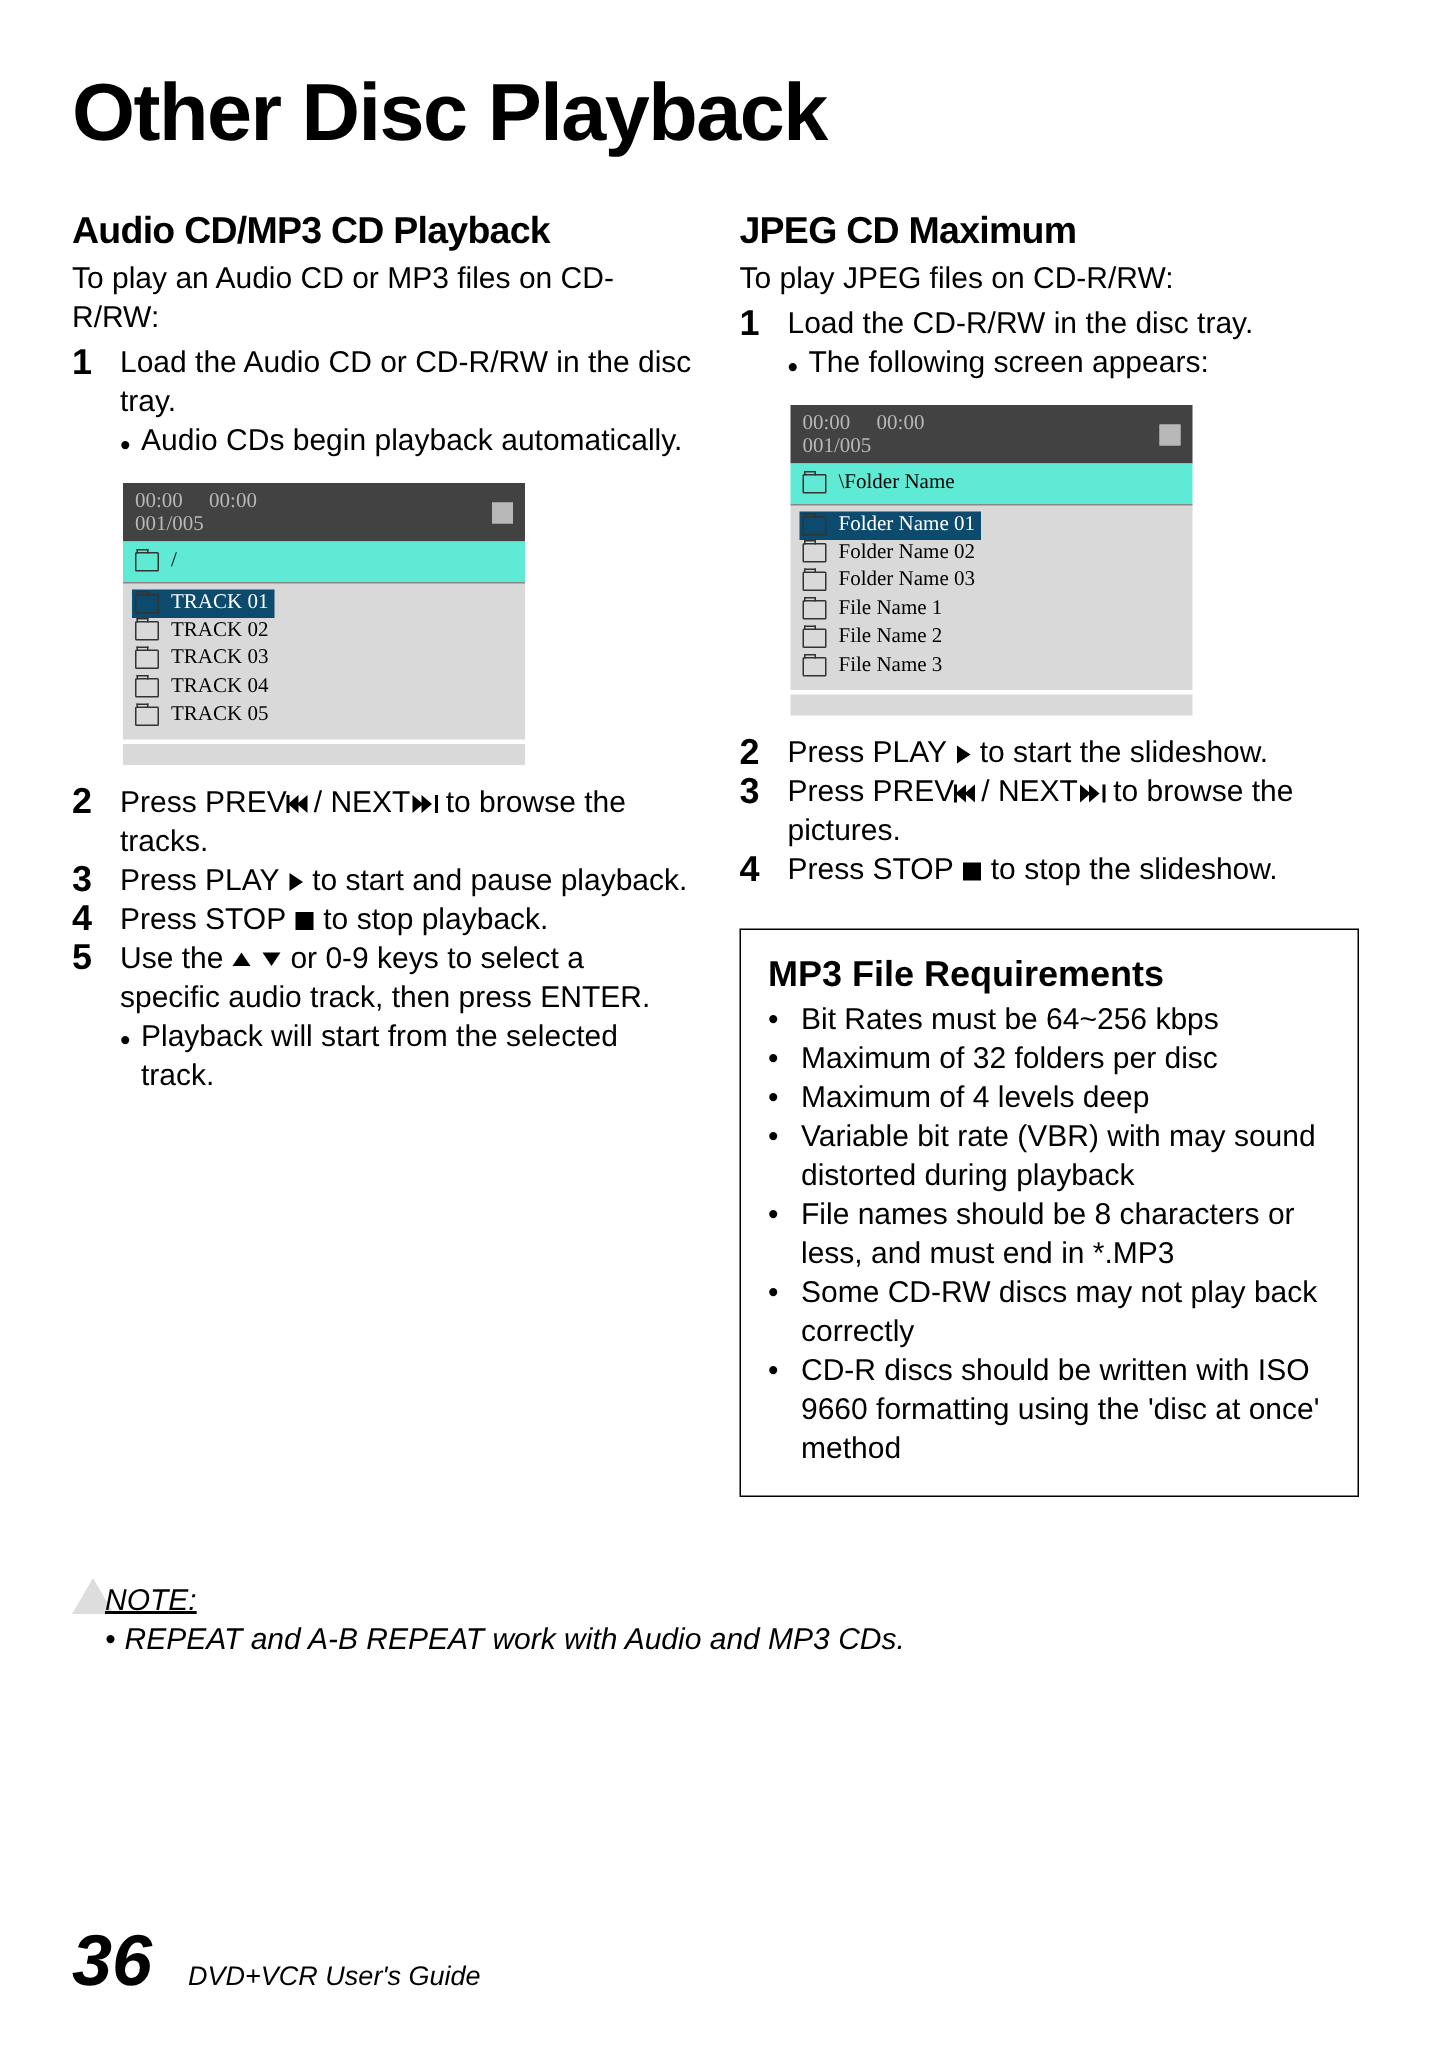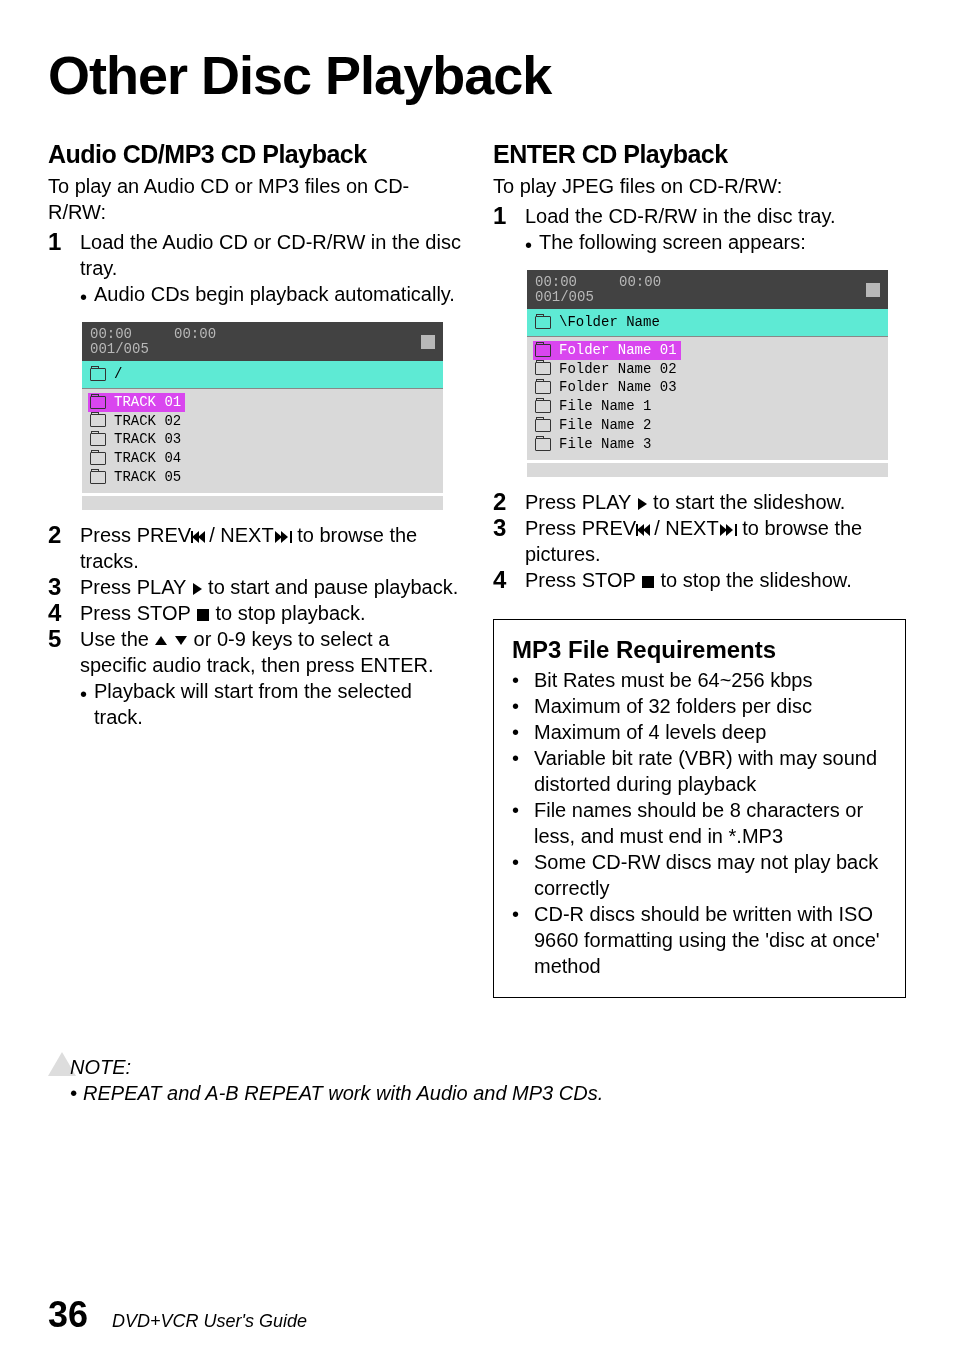--- a/index.html
+++ b/index.html
@@ -66,23 +66,23 @@
   .stepbody .sub .bullet {
     min-width: 8px;
     padding-top: 3px;
   }
   .stepbody .subtext {
     flex: 1;
   }
   
   .shot {
     margin: 12px 0 12px 34px;
-    width: 361px;
+    width: 268px;
     font-size: 14px;
-    font-family: Liberation Mono, monospace;
+    font-family: Liberation Serif, serif;
   }
   .shot-head {
     background: #424242;
     color: #b8b8b8;
     padding: 5px 8px 4px 8px;
     display: flex;
     gap: 18px;
     align-items: center;
   }
   .shot-head .times {
@@ -107,21 +107,21 @@
     background: #d9d9d9;
     padding: 4px 8px 6px 8px;
     border-top: 1px solid #888;
   }
   .shot-row {
     display: flex;
     align-items: center;
     gap: 8px;
     line-height: 1.35;
   }
-  .shot-row.hl { background: #d946ef; color: #fff; margin-left:-2px; padding-left:2px; width:fit-content; padding-right:4px; }
+  .shot-row.hl { background: #0c4a6e; color: #fff; margin-left:-2px; padding-left:2px; width:fit-content; padding-right:4px; }
   .foldericon {
     width: 14px;
     height: 11px;
     border: 1.4px solid #333;
     border-radius: 1px;
     position: relative;
     flex-shrink: 0;
   }
   .foldericon::before {
     content: "";
@@ -246,34 +246,35 @@
   .note .tri {
     position: absolute;
     left: 0;
     top: -2px;
     width: 0; height: 0;
     border-bottom: 24px solid #ddd;
     border-left: 14px solid transparent;
     border-right: 14px solid transparent;
     z-index: -1;
   }
-  .note p { margin: 0 0 0 4px; }
+  .note p { margin: 0 0 0 4px; text-decoration: underline; }
   .note .sub { display:flex; gap:6px; padding-left:4px;}
   
   .footer {
     position: absolute;
     bottom: 24px;
     left: 48px;
     display: flex;
     align-items: baseline;
     gap: 24px;
   }
   .footer .pg {
-    font-size: 36px;
+    font-size: 48px;
     font-weight: 800;
+    font-style: italic;
   }
   .footer .guide {
     font-size: 18px;
     font-style: italic;
   }
 </style>
 </head>
 <body>
 
 <h1>Other Disc Playback</h1>
@@ -362,21 +363,21 @@
           <div class="sub">
             <span class="bullet">•</span>
             <span class="subtext">Playback will start from the selected track.</span>
           </div>
         </div>
       </li>
     </ol>
   </div>
 
   <div class="col">
-    <h2>ENTER CD Playback</h2>
+    <h2>JPEG CD Maximum</h2>
     <p class="intro">To play JPEG files on CD-R/RW:</p>
     <ol class="steps">
       <li>
         <span class="stepnum">1</span>
         <div class="stepbody">
           <span>Load the CD-R/RW in the disc tray.</span>
           <div class="sub">
             <span class="bullet">•</span>
             <span class="subtext">The following screen appears:</span>
           </div>

